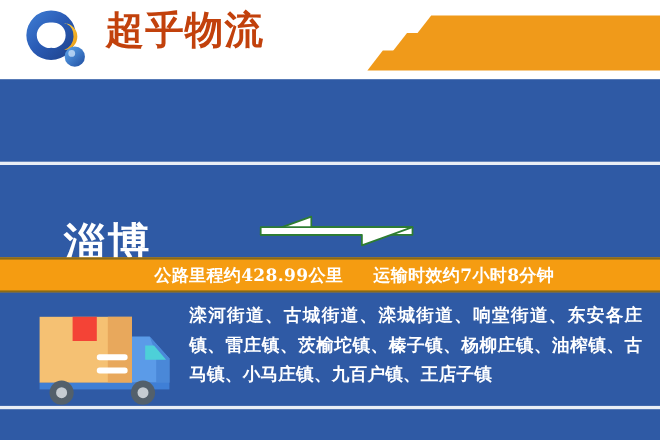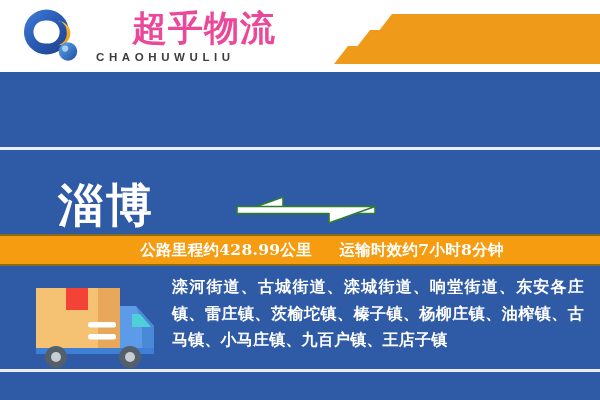--- a/index.html
+++ b/index.html
@@ -37,25 +37,24 @@
   }
   .brand-block {
     position: absolute;
     left: 96px; top: 9px;
     width: 180px;
   }
   .brand-cn {
     font-family: "DejaVu Serif", "Liberation Serif", serif;
     font-size: 35px;
     font-weight: 700;
-    color: #ec4899;
+    color: #c2410c;
     letter-spacing: 1px;
     line-height: 38px;
     white-space: nowrap;
-    text-align: right;
   }
   .brand-en {
     font-size: 11.5px;
     font-weight: 700;
     color: #3c3c3c;
     letter-spacing: 4.6px;
     line-height: 14px;
     margin-top: 3px;
     white-space: nowrap;
   }
@@ -74,23 +73,23 @@
     background: #2f5aa5;
   }
   .band-top-rule {
     position: absolute;
     left: 0; top: 72px;
     width: 600px; height: 3px;
     background: #e9eef6;
   }
   .city {
     position: absolute;
-    top: 102px;
-    font-family: "DejaVu Serif", "Liberation Serif", serif;
-    font-size: 46px;
+    top: 118px;
+    font-family: "DejaVu Serif", "Liberation Serif", serif;
+    font-size: 38px;
     font-weight: 700;
     color: #ffffff;
     letter-spacing: 2px;
     line-height: 56px;
     white-space: nowrap;
   }
   .city-origin { left: 58px; }
   .city-dest   { left: 388px; }
 
   .arrow-zone {
@@ -205,21 +204,20 @@
         <path d="M24.5 1.5 A22.5 22.5 0 1 1 24.4 46.5 A22.5 22.5 0 1 1 24.5 1.5 Z
                  M24.5 12.5 A11.6 11.6 0 1 0 24.6 35.5 A11.6 11.6 0 1 0 24.5 12.5 Z" fill="url(#lgBlue)" fill-rule="evenodd"></path>
         <path d="M37.5 12.8 a13.5 13.5 0 0 1 -1.2 24.6 a11.3 11.3 0 0 0 -0.2 -24.2 z" fill="url(#lgGold)"></path>
         <circle cx="46" cy="43.5" r="9.2" fill="url(#lgDot)"></circle>
         <circle cx="43.2" cy="40.6" r="3.1" fill="#cfe4fb" opacity="0.75"></circle>
       </svg>
     </div>
 
     <div class="brand-block">
       <div class="brand-cn">超乎物流</div>
-      <div class="brand-en">CHAOHUWULIU</div>
     </div>
 
     <div class="speed-lines">
       <svg width="272" height="64" viewBox="0 0 272 64" xmlns="http://www.w3.org/2000/svg">
         <polygon points="64,10 272,10 272,28 50,28" fill="#f09a1a"></polygon>
         <polygon points="42,26 272,26 272,44 28,44" fill="#f09a1a"></polygon>
         <polygon points="20,42 272,42 272,60 6,60" fill="#f09a1a"></polygon>
       </svg>
     </div>
   </div>

